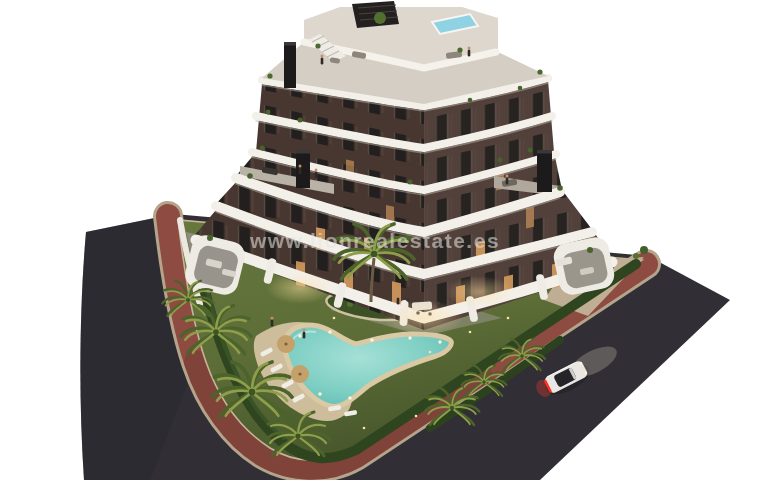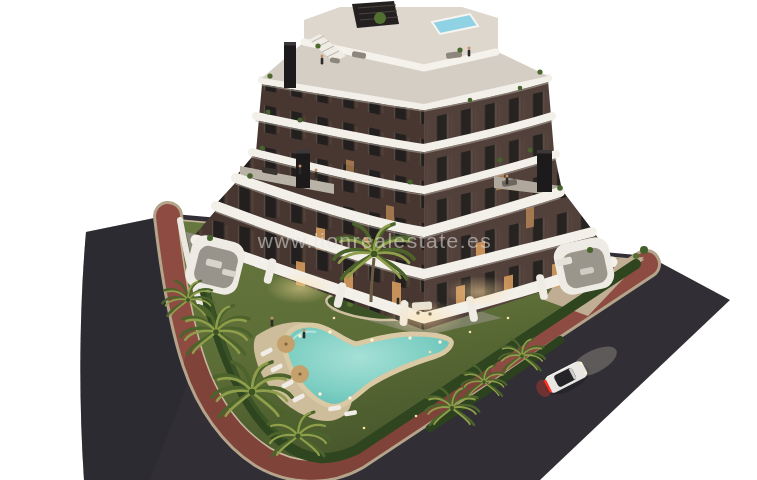--- a/index.html
+++ b/index.html
@@ -1,17 +1,17 @@
 <!DOCTYPE html>
 <html><head>
 <meta charset="utf-8">
 <style>
   html,body{margin:0;padding:0;background:#ffffff;}
   .stage{position:relative;width:757px;height:480px;background:#ffffff;overflow:hidden;
-         font-family:"Liberation Sans", sans-serif;}
+         font-family:"Liberation Sans", sans-serif;font-weight:bold;}
   .stage svg{position:absolute;left:0;top:0;}
   .wm{font-family:"Liberation Sans", sans-serif;font-size:21px;letter-spacing:1.5px;}
 </style>
 </head>
 <body>
 
 <div class="stage">
 <svg width="757" height="480" viewBox="0 0 757 480">
   <defs>
     <linearGradient id="lawnG" x1="0" y1="0" x2="0.4" y2="1">

